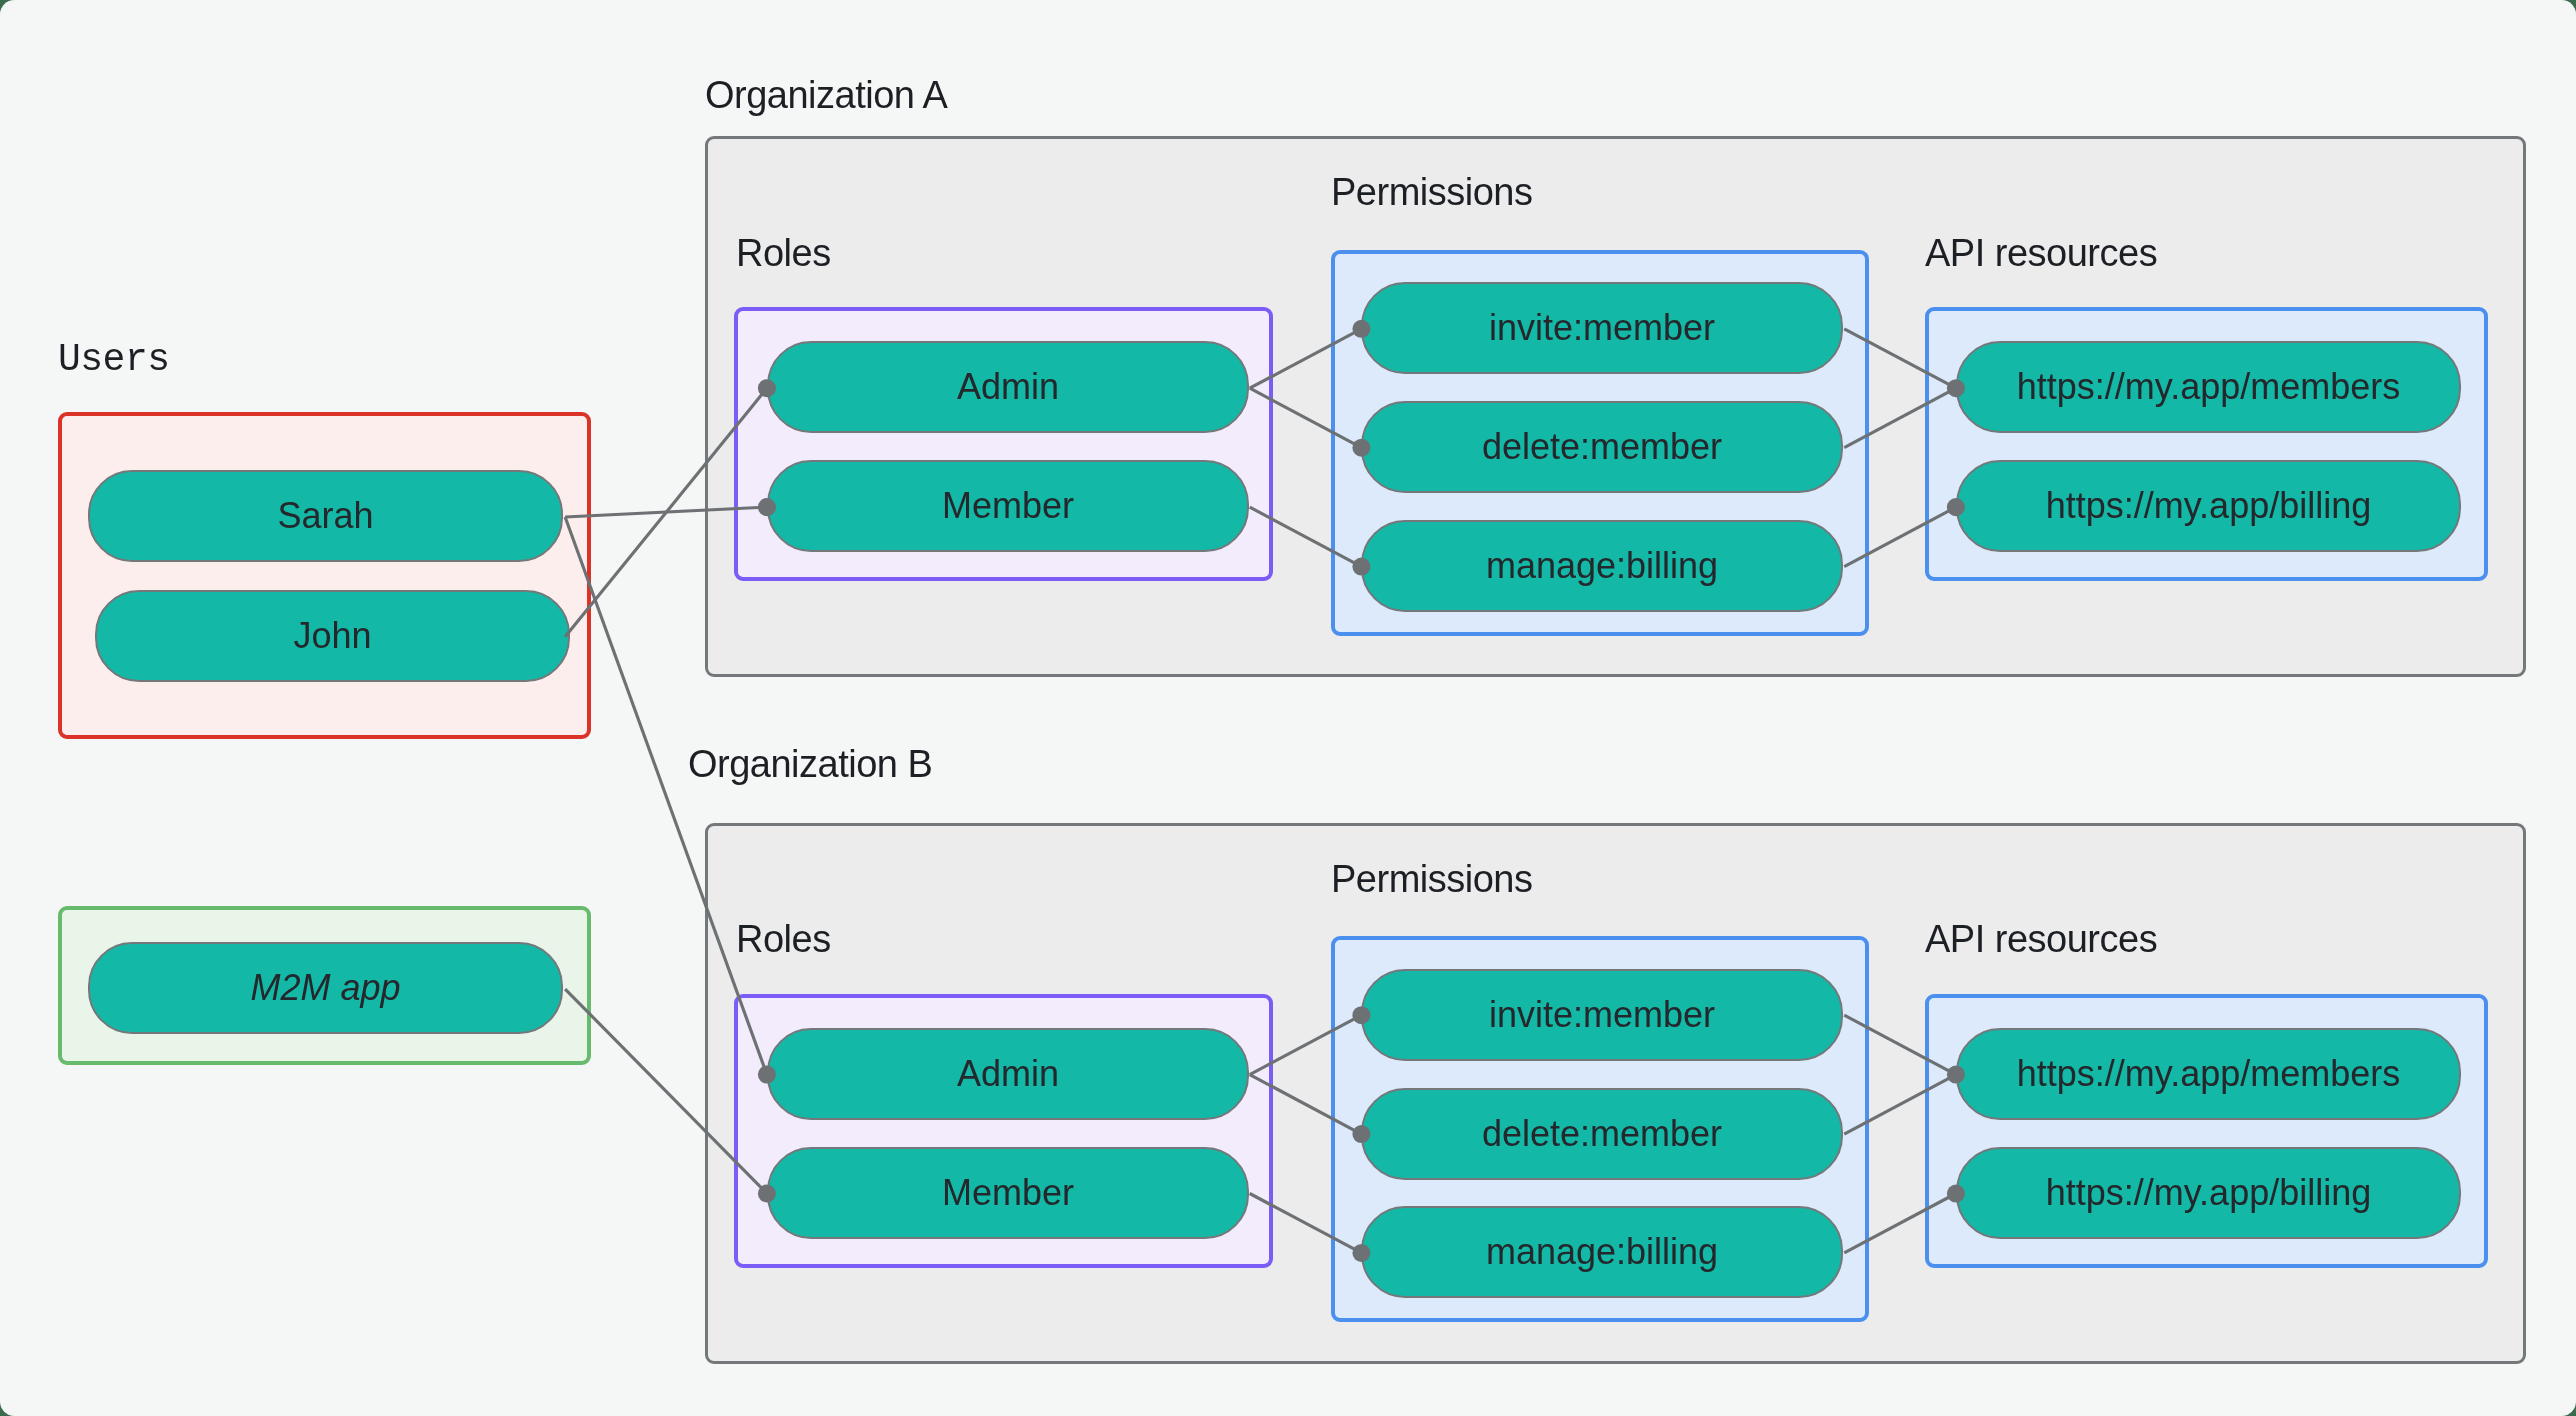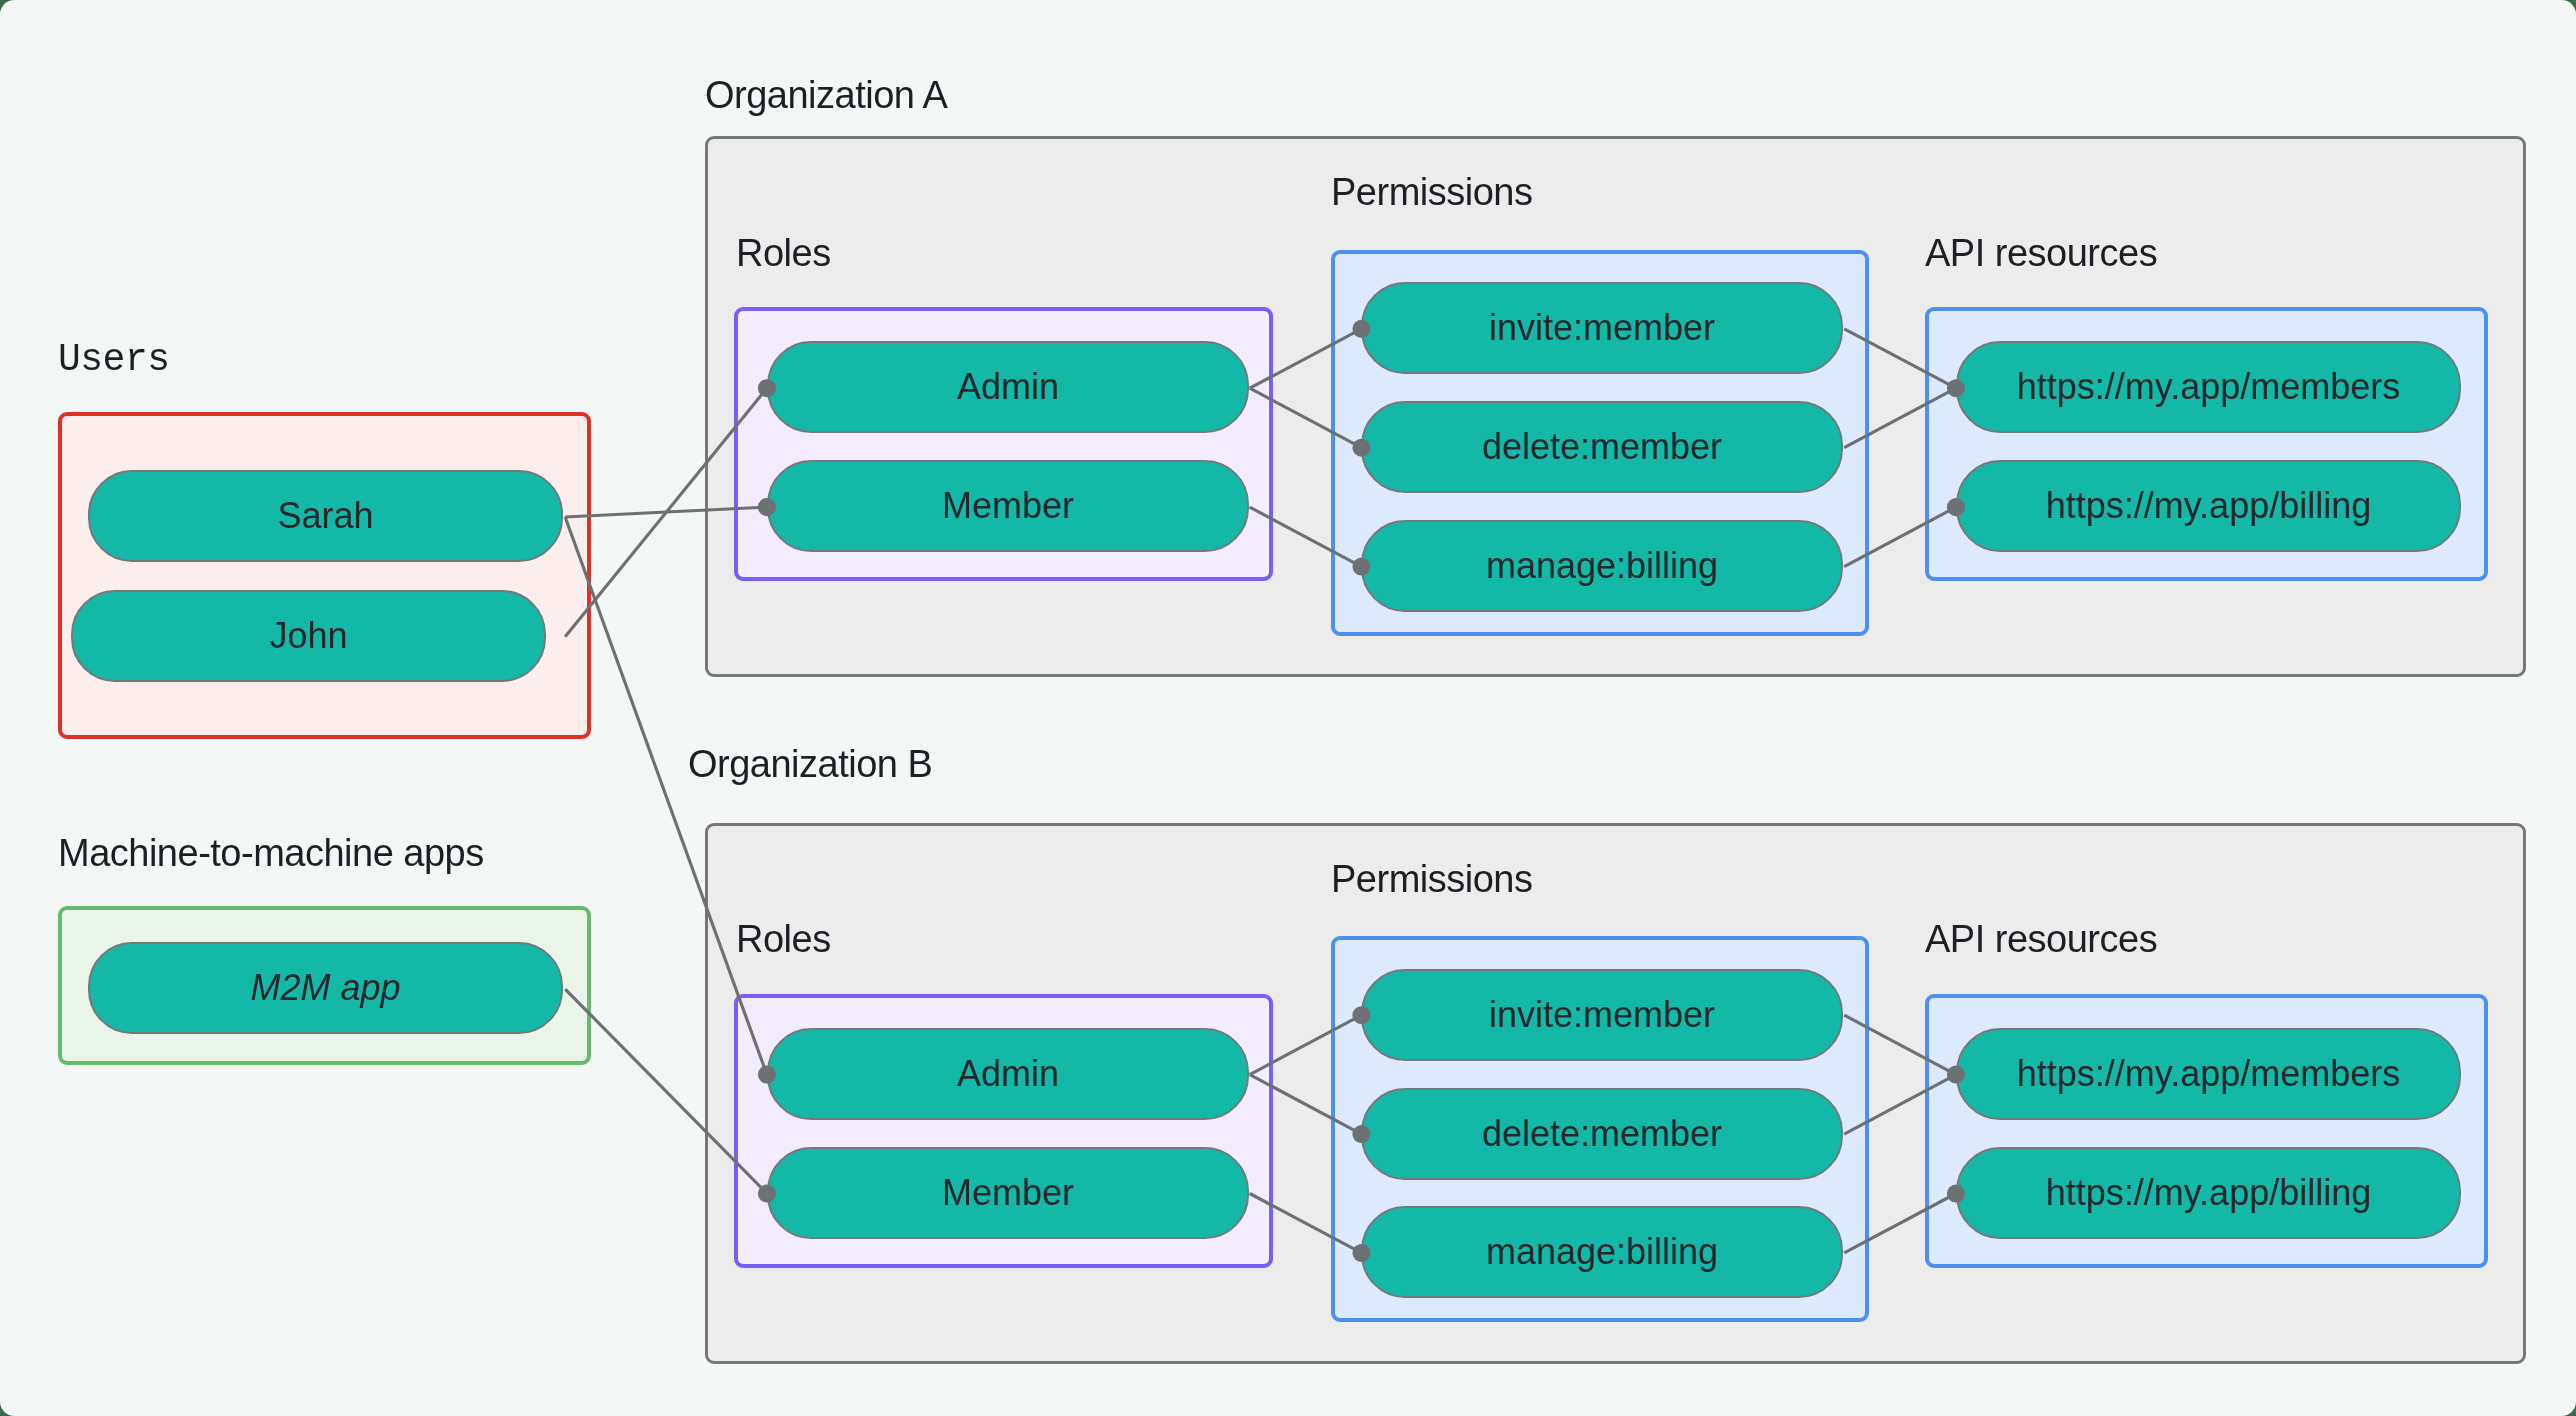--- a/index.html
+++ b/index.html
@@ -75,23 +75,22 @@
 <body>
 
 <div class="stage">
 
   <div class="label" style="left:58px; top:337px;font-family:Liberation Mono, monospace;">Users</div>
 
   <div class="zone users abs" style="left:58px; top:412px; width:533px; height:327px;"></div>
 
   <div class="pill" style="left:88px; top:470px; width:471px;">Sarah</div>
 
-  <div class="pill" style="left:71px; top:590px; width:471px;">John</div>
+  <div class="pill" style="left:95px; top:590px; width:471px;">John</div>
 
-  <div class="label" style="left:58px; top:831px;">Machine-to-machine apps</div>
 
   <div class="zone m2m abs" style="left:58px; top:906px; width:533px; height:159px;"></div>
 
   <div class="pill" style="left:88px; top:942px; width:471px;font-style:italic;">M2M app</div>
 
   <div class="label" style="left:705px; top:56px;margin-top:17px;">Organization A</div>
 
   <div class="org-box" style="left:705px; top:136px;"></div>
 
   <div class="label" style="left:736px; top:231px;">Roles</div>

